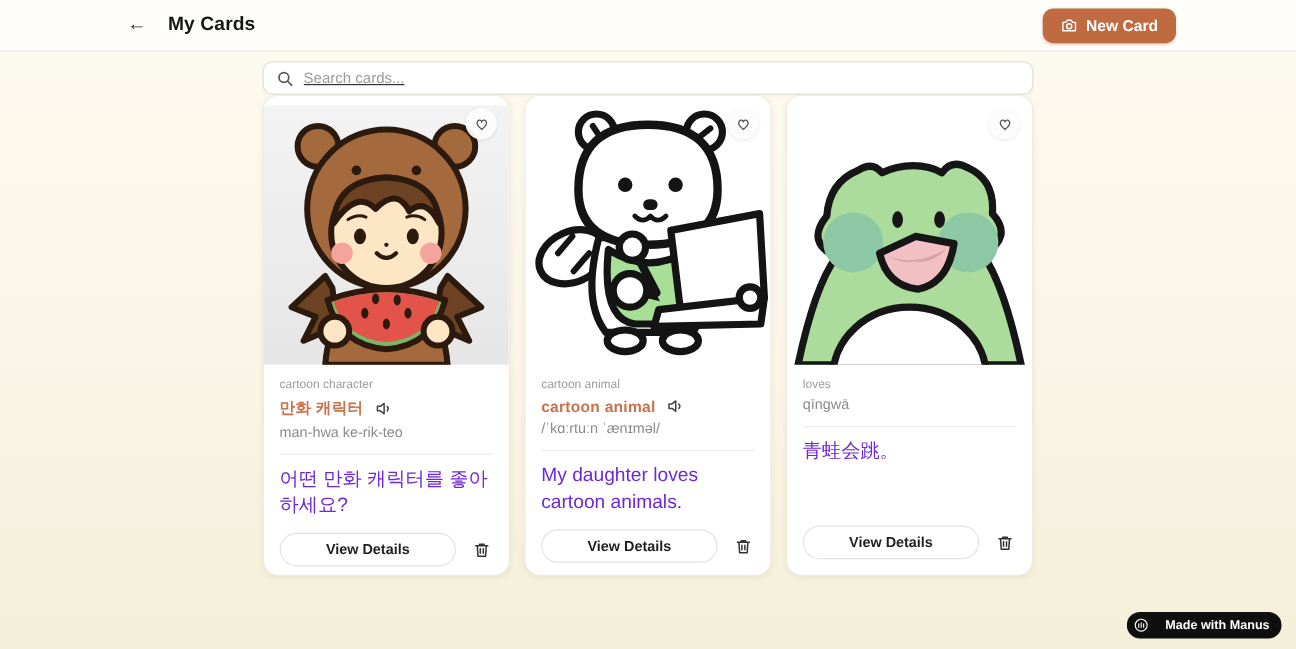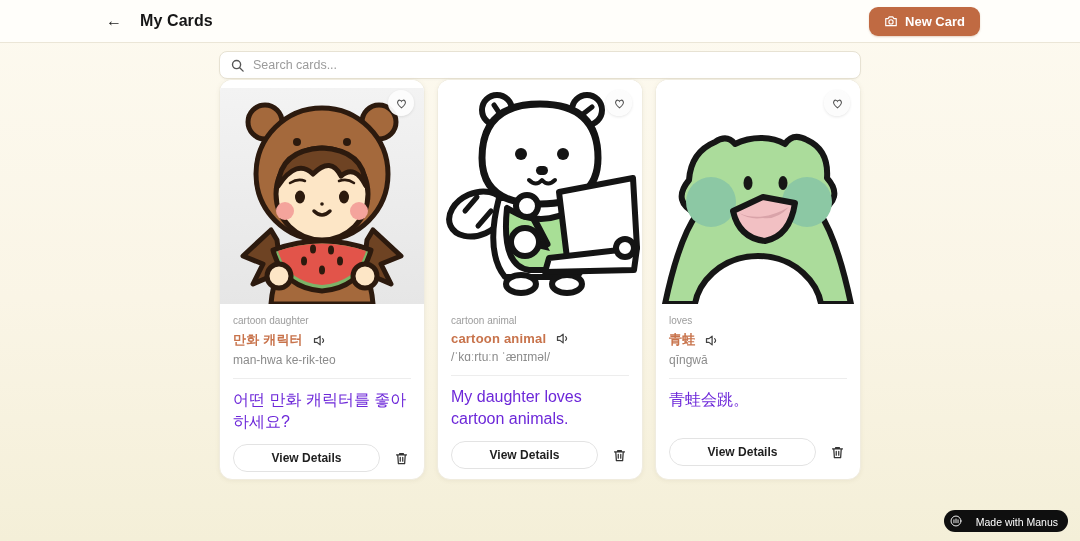--- a/index.html
+++ b/index.html
@@ -44,20 +44,21 @@
     display: flex; align-items: center; gap: 8px;
     height: 28px; background: #fff;
     border: 1px solid #e7e2d3; border-radius: 8px;
     padding: 0 10px;
     box-shadow: 0 1px 2px rgba(0,0,0,.03);
   }
   .search-bar input {
     flex: 1; border: none; outline: none; background: transparent;
     font-size: 12.5px; color: #333;
     font-family: "Liberation Sans", sans-serif;
+    text-decoration: underline;
   }
   .search-bar input::placeholder { color: #9b9b9b; }
 
   .section-title { margin: 18px 0 11px; font-size: 15px; font-weight: bold; color: #4b4b4b; }
 
   .cards-grid { display: grid; grid-template-columns: repeat(3, 1fr); gap: 12px; }
 
   .card {
     background: #fff; border-radius: 13px; overflow: hidden;
     border: 1px solid #f0ecdf;
@@ -87,24 +88,24 @@
     flex: 1; height: 28px; cursor: pointer;
     background: #fff; border: 1px solid #e3e3e3; border-radius: 999px;
     font-size: 12px; font-weight: 600; color: #1f1f1f;
     font-family: Liberation Sans, sans-serif;
   }
   .trash-btn { background: none; border: none; cursor: pointer; display: flex; padding: 2px; }
 
   
   .made-badge {
     position: fixed; right: 12px; bottom: 9px;
-    display: flex; align-items: flex-end; gap: 13px;
+    display: flex; align-items: center; gap: 13px;
     background: #0f0f0f; color: #fff;
     border-radius: 999px; padding: 4px 10px 4px 5px;
-    font-size: 10.5px; font-weight: 400; cursor: pointer; border: none;
+    font-size: 10.5px; font-weight: 700; cursor: pointer; border: none;
     font-family: "Liberation Sans", sans-serif;
   }
 </style>
 </head>
 <body>
 
 <header class="app-header">
   <div class="header-inner">
     <button class="back-btn">←</button>
     <div class="page-title">My Cards</div>
@@ -179,21 +180,21 @@
         </svg>
         <button class="fav-btn">
           <span style="display:flex;">
             <svg width="13" height="13" viewBox="0 0 24 24" fill="none" stroke="#555" stroke-width="2">
               <path d="M12 20 C5 14.5 3.5 10.5 5.5 7.6 C7.3 5 10.7 5.4 12 8 C13.3 5.4 16.7 5 18.5 7.6 C20.5 10.5 19 14.5 12 20 Z"></path>
             </svg>
           </span>
         </button>
       </div>
       <div class="card-info">
-        <div class="card-label">cartoon daughter</div>
+        <div class="card-label">cartoon character</div>
         <div class="title-row">
           <div class="card-title">만화 캐릭터</div>
           <button class="speaker-btn">
             <svg width="15" height="15" viewBox="0 0 24 24" fill="none" stroke="#444" stroke-width="2" stroke-linejoin="round" stroke-linecap="round">
               <path d="M4 9 h4 l5 -4 v14 l-5 -4 H4 Z"></path>
                 <path d="M17 9 q3 3 0 6"></path>
             </svg>
           </button>
         </div>
         <div class="card-sub">man-hwa ke-rik-teo</div>
@@ -291,29 +292,20 @@
         <button class="fav-btn">
           <span style="display:flex;">
             <svg width="13" height="13" viewBox="0 0 24 24" fill="none" stroke="#555" stroke-width="2">
               <path d="M12 20 C5 14.5 3.5 10.5 5.5 7.6 C7.3 5 10.7 5.4 12 8 C13.3 5.4 16.7 5 18.5 7.6 C20.5 10.5 19 14.5 12 20 Z"></path>
             </svg>
           </span>
         </button>
       </div>
       <div class="card-info">
         <div class="card-label">loves</div>
-        <div class="title-row">
-          <div class="card-title">青蛙</div>
-          <button class="speaker-btn">
-            <svg width="15" height="15" viewBox="0 0 24 24" fill="none" stroke="#444" stroke-width="2" stroke-linejoin="round" stroke-linecap="round">
-              <path d="M4 9 h4 l5 -4 v14 l-5 -4 H4 Z"></path>
-                <path d="M17 9 q3 3 0 6"></path>
-            </svg>
-          </button>
-        </div>
         <div class="card-sub">qīngwā</div>
         <div class="divider"></div>
         <div class="card-desc">青蛙会跳。</div>
         <div class="card-footer">
           <button class="view-details-btn">View Details</button>
           <button class="trash-btn">
             <svg width="15" height="16" viewBox="0 0 24 24" fill="none" stroke="#333" stroke-width="2" stroke-linejoin="round" stroke-linecap="round">
               <path d="M4 7 h16 M9 7 V5 h6 v2 M6 7 l1 14 h10 l1 -14"></path>
                 <path d="M10 11 v6 M14 11 v6"></path>
             </svg>

